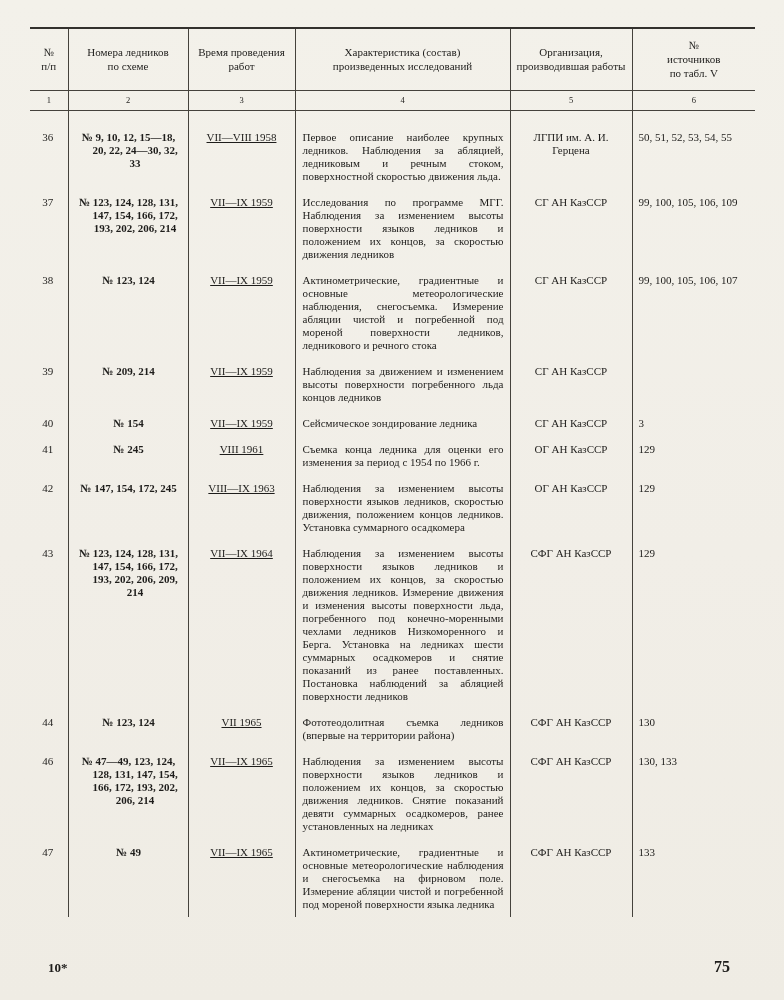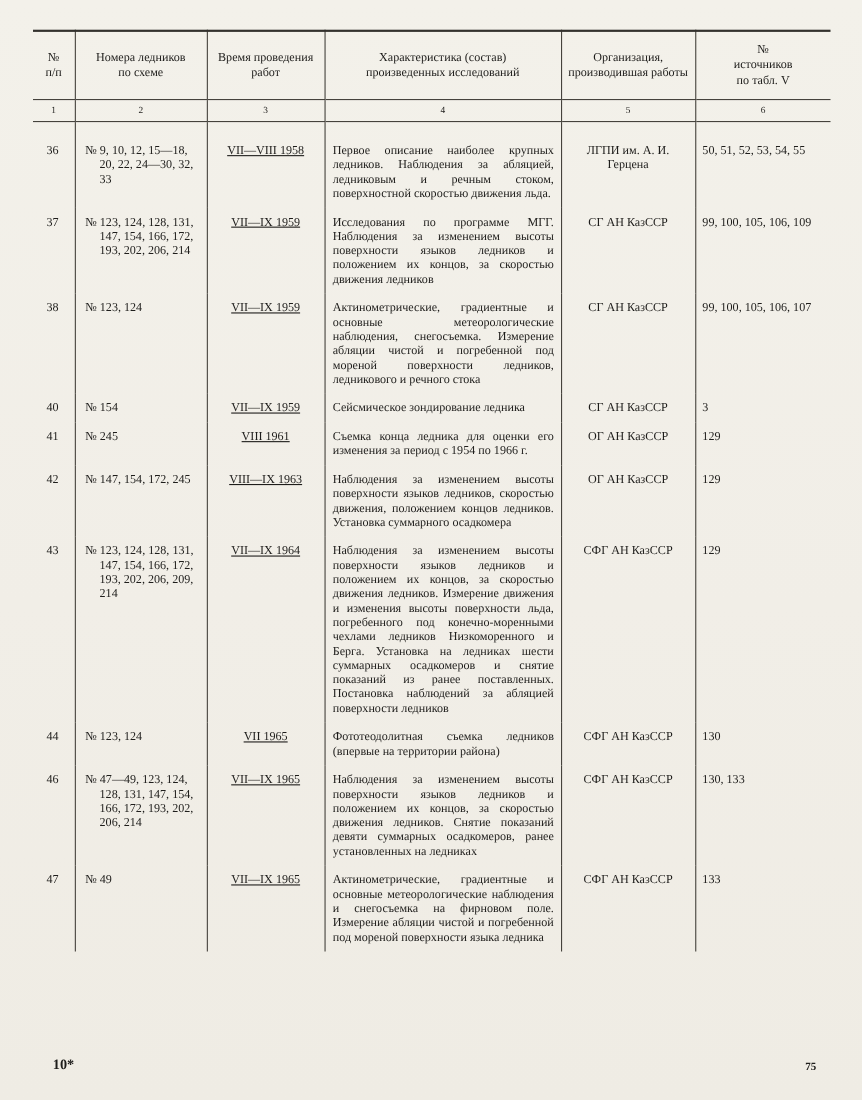--- a/index.html
+++ b/index.html
@@ -66,38 +66,38 @@
     border-bottom: 1px solid #45423c;
   }
   tbody td {
     font-size: 11px;
     line-height: 13px;
     padding: 7px 6px 6px 6px;
   }
   tbody tr:first-child td { padding-top: 20px; }
 
   td.col-num      { text-align: center; padding-left: 2px; padding-right: 4px; }
-  td.col-glaciers { text-align: left; padding-left: 22px; text-indent: -13px; padding-right: 8px; }
+  td.col-glaciers { text-align: center; padding-left: 22px; text-indent: -13px; padding-right: 8px; font-weight: bold; }
   td.col-time     { text-align: center; text-decoration: underline; }
   td.col-desc     { text-align: justify; padding-left: 7px; padding-right: 6px; hyphens: auto; }
   td.col-org      { text-align: center; padding-left: 8px; padding-right: 8px; }
   td.col-src      { padding-left: 6px; padding-right: 6px; }
 
   .footer-left {
     position: absolute;
     left: 48px;
     bottom: 24px;
     font-size: 13px;
     font-weight: bold;
   }
   .footer-right {
     position: absolute;
-    right: 42px;
+    right: 54px;
     bottom: 24px;
-    font-size: 10px;
+    font-size: 16px;
     font-weight: bold;
   }
 </style>
 </head>
 <body>
 
 <div class="page">
 
   <div class="table-wrap">
     <table class="doc-table">
@@ -154,20 +154,28 @@
           </tr>
           <tr>
             <td class="col-num">38</td>
             <td class="col-glaciers">№ 123, 124</td>
             <td class="col-time">VII—IX 1959</td>
             <td class="col-desc">Актинометрические, градиентные и основные метеорологические наблюдения, снегосъемка. Измерение абляции чистой и погребенной под мореной поверхности ледников, ледникового и речного стока</td>
             <td class="col-org">СГ АН КазССР</td>
             <td class="col-src">99, 100, 105, 106, 107</td>
           </tr>
           <tr>
+            <td class="col-num">39</td>
+            <td class="col-glaciers">№ 209, 214</td>
+            <td class="col-time">VII—IX 1959</td>
+            <td class="col-desc">Наблюдения за движением и изменением высоты поверхности погребенного льда концов ледников</td>
+            <td class="col-org">СГ АН КазССР</td>
+            <td class="col-src"></td>
+          </tr>
+          <tr>
             <td class="col-num">40</td>
             <td class="col-glaciers">№ 154</td>
             <td class="col-time">VII—IX 1959</td>
             <td class="col-desc">Сейсмическое зондирование ледника</td>
             <td class="col-org">СГ АН КазССР</td>
             <td class="col-src">3</td>
           </tr>
           <tr>
             <td class="col-num">41</td>
             <td class="col-glaciers">№ 245</td>

